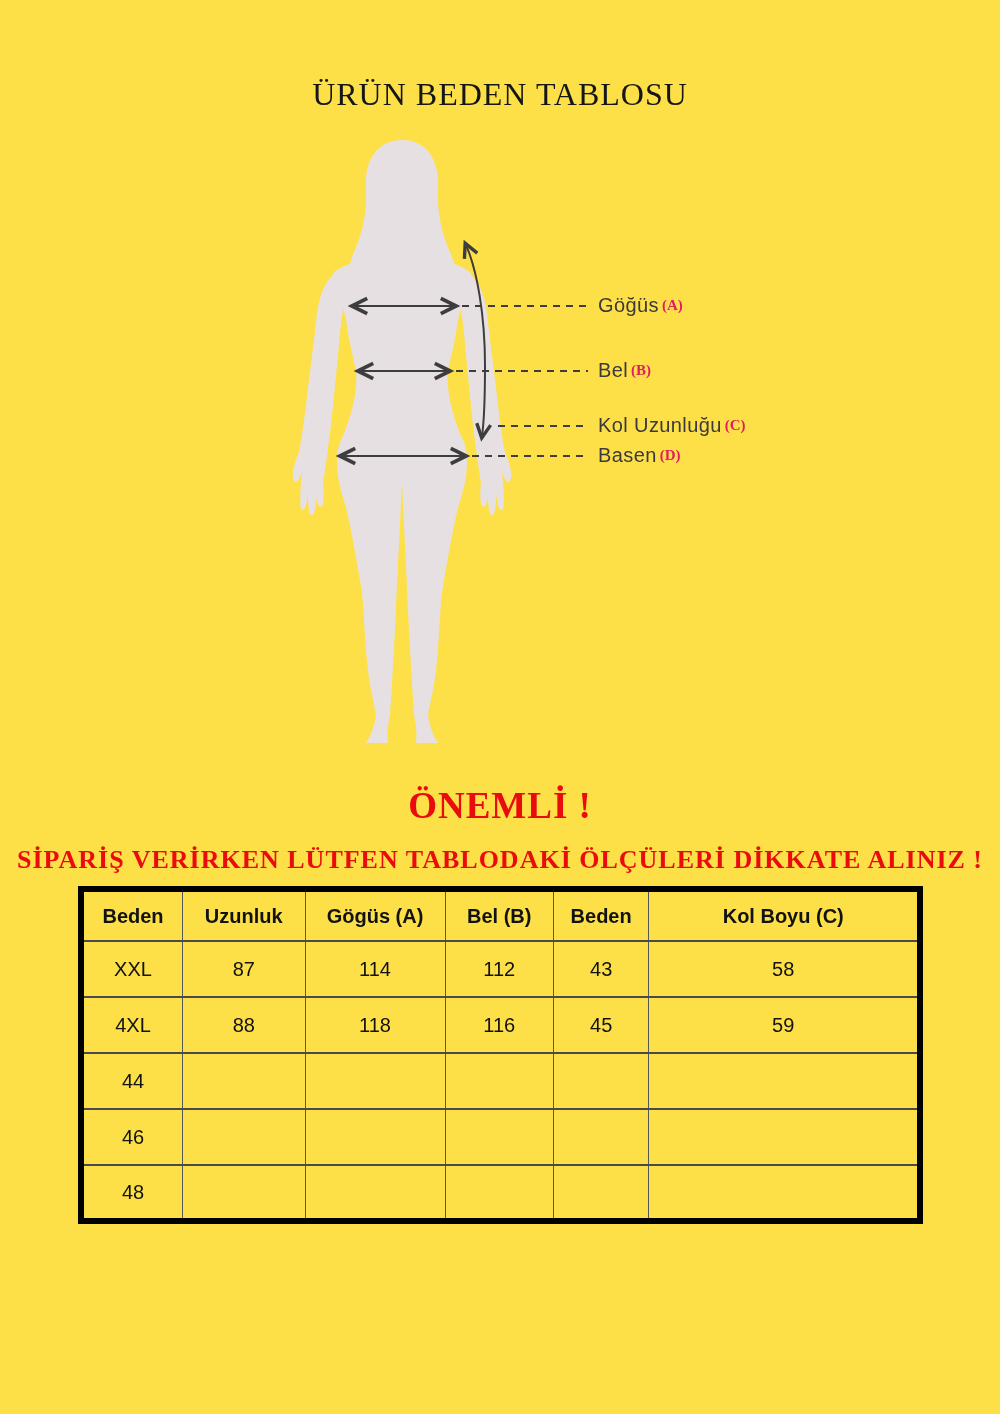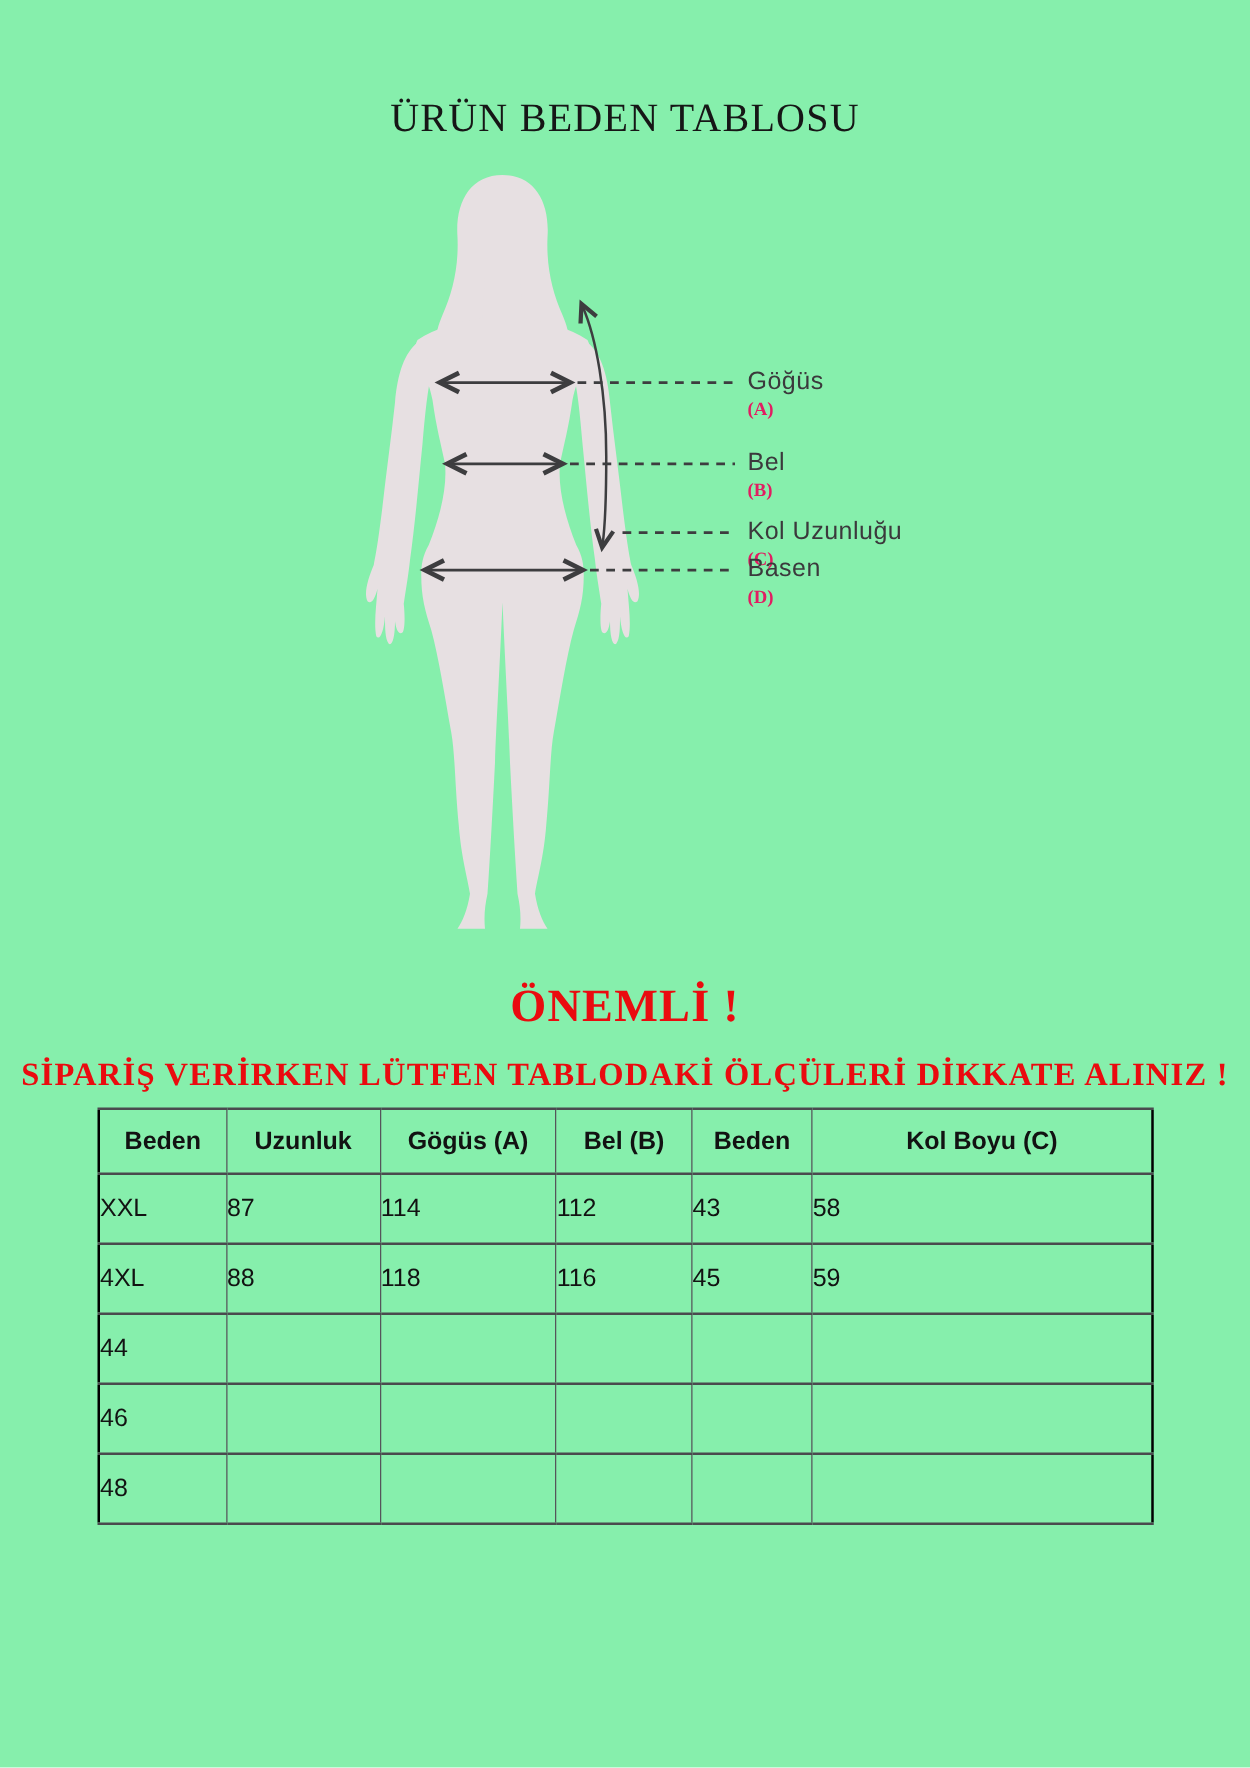--- a/index.html
+++ b/index.html
@@ -1,31 +1,31 @@
 <!DOCTYPE html>
 <html><head>
 <meta charset="utf-8">
 <style>
   * { margin:0; padding:0; box-sizing:border-box; }
   html,body { background:#ffffff; }
   .page {
     position:relative; width:1000px; height:1414px;
-    background:#86efac; overflow:hidden;
+    background:#fde047; overflow:hidden;
     font-family:"Liberation Sans", sans-serif;
   }
   .title {
     position:absolute; top:76px; left:0; width:100%;
     text-align:center;
     font-family:"Liberation Serif", serif;
     font-size:32px; font-weight:400; color:#161616;
     letter-spacing:1px;
   }
   .figure-wrap { position:absolute; left:280px; top:130px; width:460px; height:640px; }
   .figure-wrap svg { display:block; width:100%; height:100%; }
-  .m-label { position:absolute; left:598px; display:flex; align-items:flex-start; gap:3px; white-space:nowrap;flex-direction:column; }
+  .m-label { position:absolute; left:598px; display:flex; align-items:center; gap:3px; white-space:nowrap; }
   .m-label .name { font-size:20px; color:#3b393c; letter-spacing:0.4px; }
   .m-label .code {
     font-family:"Liberation Serif", serif; font-weight:700;
     font-size:15px; color:#e11d62;
   }
   .lbl-gogus { top:294px; }
   .lbl-bel   { top:359px; }
   .lbl-kol   { top:414px; }
   .lbl-basen { top:444px; }
   .warn-heading {
@@ -34,22 +34,22 @@
     font-size:37px; color:#ea0b0f; letter-spacing:1px;
   }
   .warn-sub {
     position:absolute; top:845px; left:0; width:100%; text-align:center;
     font-family:"Liberation Serif", serif; font-weight:700;
     font-size:26px; color:#ea0b0f; letter-spacing:1px;
   }
   table.size-table {
     position:absolute; left:78px; top:886px; width:845px;
     border-collapse:collapse; table-layout:fixed;
-    color:#121212;
-    border:2px solid #000000;
+    text-align:center; color:#121212;
+    border:6px solid #000000;
   }
   table.size-table th, table.size-table td {
     border-left:1px solid #55555a; border-right:1px solid #55555a;
     border-top:2px solid #4a4a4e; border-bottom:2px solid #4a4a4e;
   }
   table.size-table th { height:52px; font-size:20px; font-weight:700; }
   table.size-table td { height:56px; font-size:20px; font-weight:400; }
 </style>
 </head>
 <body>

